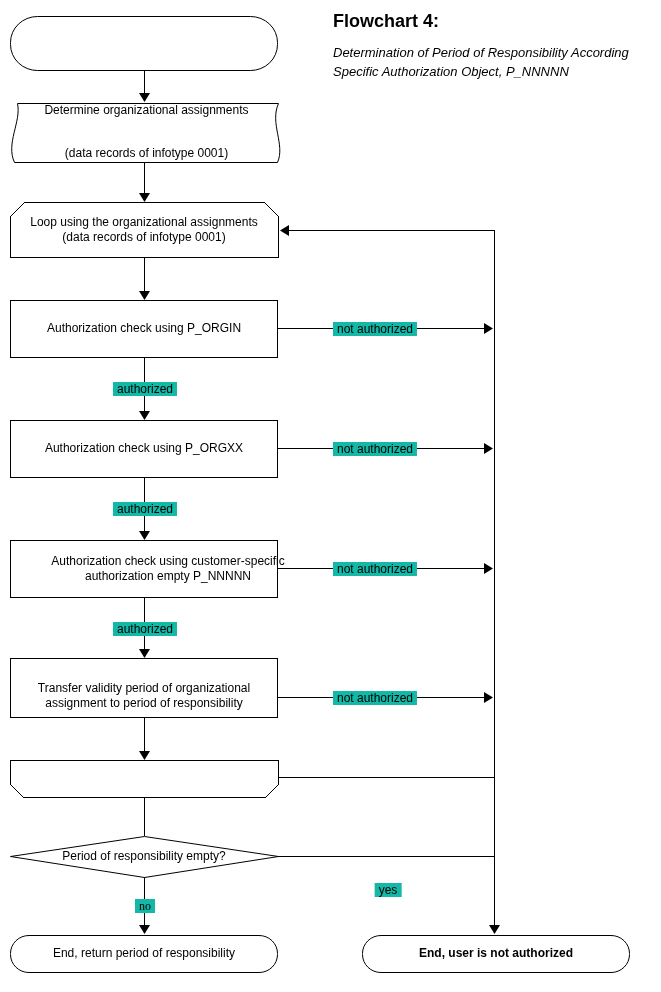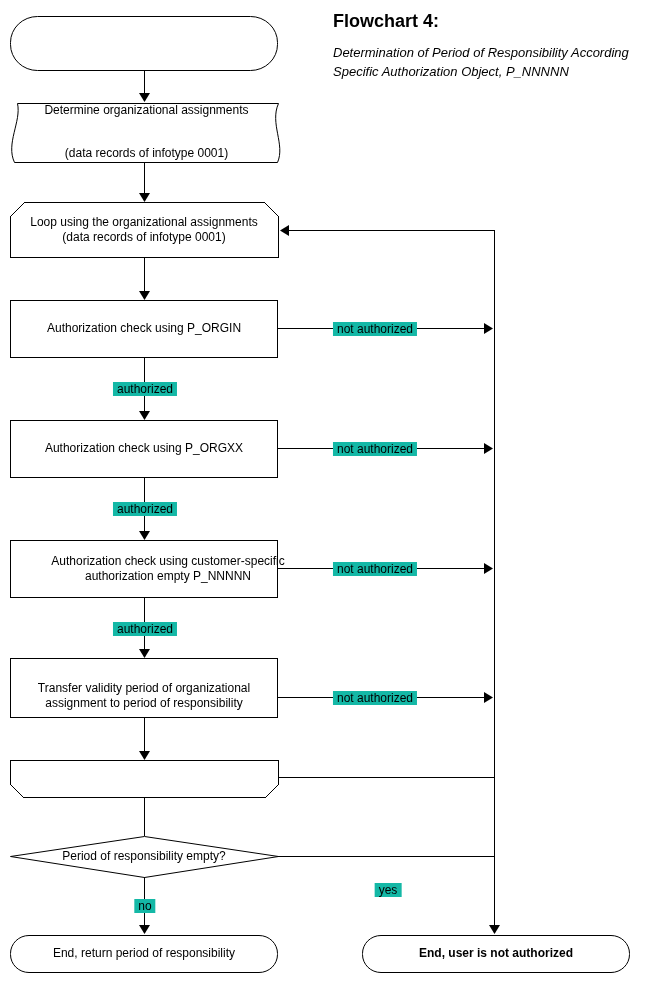--- a/index.html
+++ b/index.html
@@ -163,15 +163,15 @@
   <div class="edge-label" style="left:375px; top:329px;">not authorized</div>
   <div class="edge-label" style="left:375px; top:449px;">not authorized</div>
   <div class="edge-label" style="left:375px; top:569px;">not authorized</div>
   <div class="edge-label" style="left:375px; top:698px;">not authorized</div>
 
   <div class="edge-label" style="left:145px; top:389px;">authorized</div>
   <div class="edge-label" style="left:145px; top:509px;">authorized</div>
   <div class="edge-label" style="left:145px; top:629px;">authorized</div>
 
   <div class="edge-label" style="left:388px; top:856px;margin-top:34px;">yes</div>
-  <div class="edge-label" style="left:145px; top:906px;">no</div>
+  <div class="edge-label" style="left:145px; top:906px;font-family:Liberation Serif, serif;">no</div>
 
 </div>
 
 </body></html>

